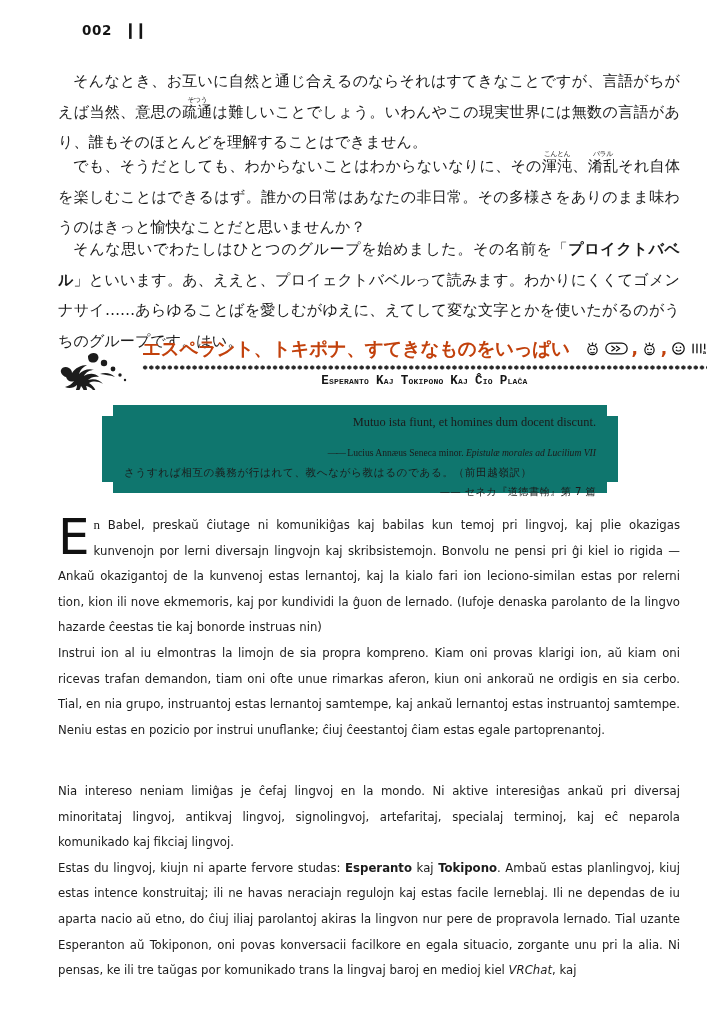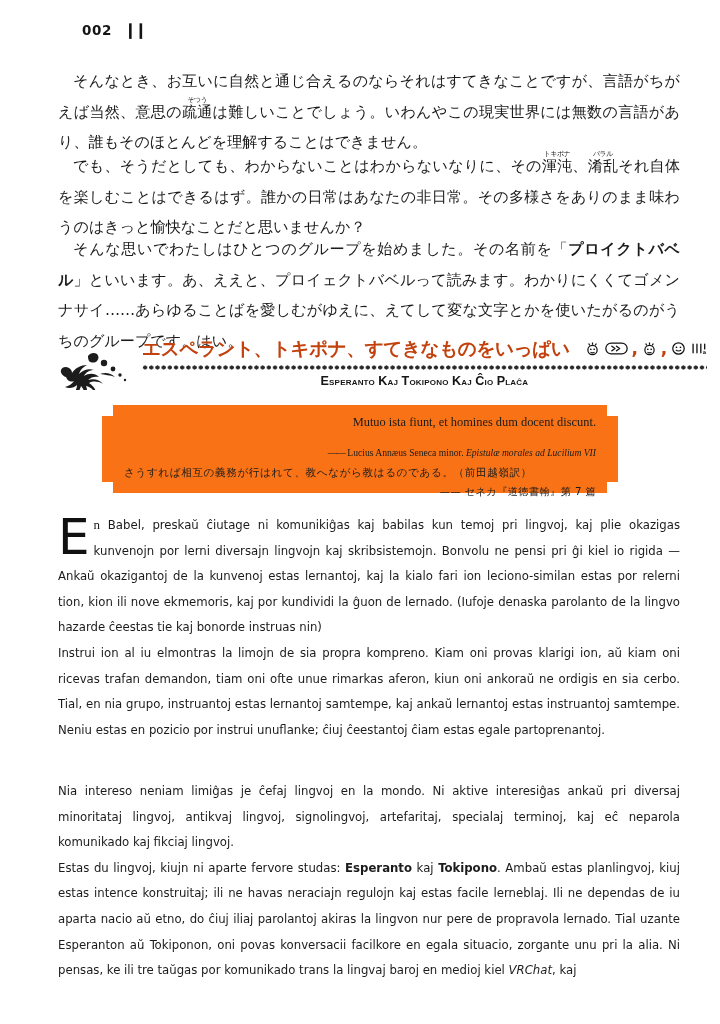--- a/index.html
+++ b/index.html
@@ -117,40 +117,40 @@
   }
   .tp-glyphs svg { display: block; }
   .dotrule {
     height: 7px;
     margin-top: 2px;
     background-image: radial-gradient(circle at 3.1px 3.5px, #2a2a2a 1.85px, rgba(0,0,0,0) 2.3px);
     background-size: 6.2px 7px;
     background-repeat: repeat-x;
   }
   .head-sub {
-    font-family: Liberation Sans, sans-serif;
+    font-family: Liberation Mono, monospace;
     font-weight: 700;
     font-size: 11.2px;
     letter-spacing: 0.2px;
     color: #151515;
     text-align: center;
     margin-top: 3px;
     font-variant: small-caps;
     text-transform: lowercase;
   }
   .head-sub .cap { text-transform: uppercase; font-size: 12.6px; }
 
   
   .quotebox {
     position: absolute;
     left: 102px;
     top: 405px;
     width: 516px;
     height: 88px;
-    background: #f97316;
+    background: #0f766e;
     box-sizing: border-box;
     padding: 9px 22px 8px 22px;
   }
   .qb-notch {
     position: absolute;
     width: 11px;
     height: 11px;
     background: #ffffff;
   }
   .qb-n1 { left: 0;   top: 0; }
@@ -232,21 +232,21 @@
   <div class="runhead">
     <span class="folio">002</span>
     <span class="runhead-mark">❙❙</span>
   </div>
 
   <div class="jp-block" style="top:66px;">
     <p>そんなとき、お互いに自然と通じ合えるのならそれはすてきなことですが、言語がちがえば当然、意思の<ruby>疏通<rt>そつう</rt></ruby>は難しいことでしょう。いわんやこの現実世界には無数の言語があり、誰もそのほとんどを理解することはできません。</p>
   </div>
 
   <div class="jp-block" style="top:150px;">
-    <p>でも、そうだとしても、わからないことはわからないなりに、その<ruby>渾沌<rt>トキポナ</rt></ruby>、<ruby>淆乱<rt>バラル</rt></ruby>それ自体を楽しむことはできるはず。誰かの日常はあなたの非日常。その多様さをありのまま味わうのはきっと愉快なことだと思いませんか？</p>
+    <p>でも、そうだとしても、わからないことはわからないなりに、その<ruby>渾沌<rt>こんとん</rt></ruby>、<ruby>淆乱<rt>バラル</rt></ruby>それ自体を楽しむことはできるはず。誰かの日常はあなたの非日常。その多様さをありのまま味わうのはきっと愉快なことだと思いませんか？</p>
   </div>
 
   <div class="jp-block" style="top:234px;">
     <p>そんな思いでわたしはひとつのグループを始めました。その名前を「<span class="bk">プロイクトバベル</span>」といいます。あ、ええと、プロイェクトバベルって読みます。わかりにくくてゴメンナサイ……あらゆることばを愛しむがゆえに、えてして変な文字とかを使いたがるのがうちのグループです。はい。</p>
   </div>
 
   <div class="section-head">
     <div class="head-row">
       <div class="ornament">
         <svg viewBox="0 0 74 40" width="74" height="40" aria-hidden="true">

